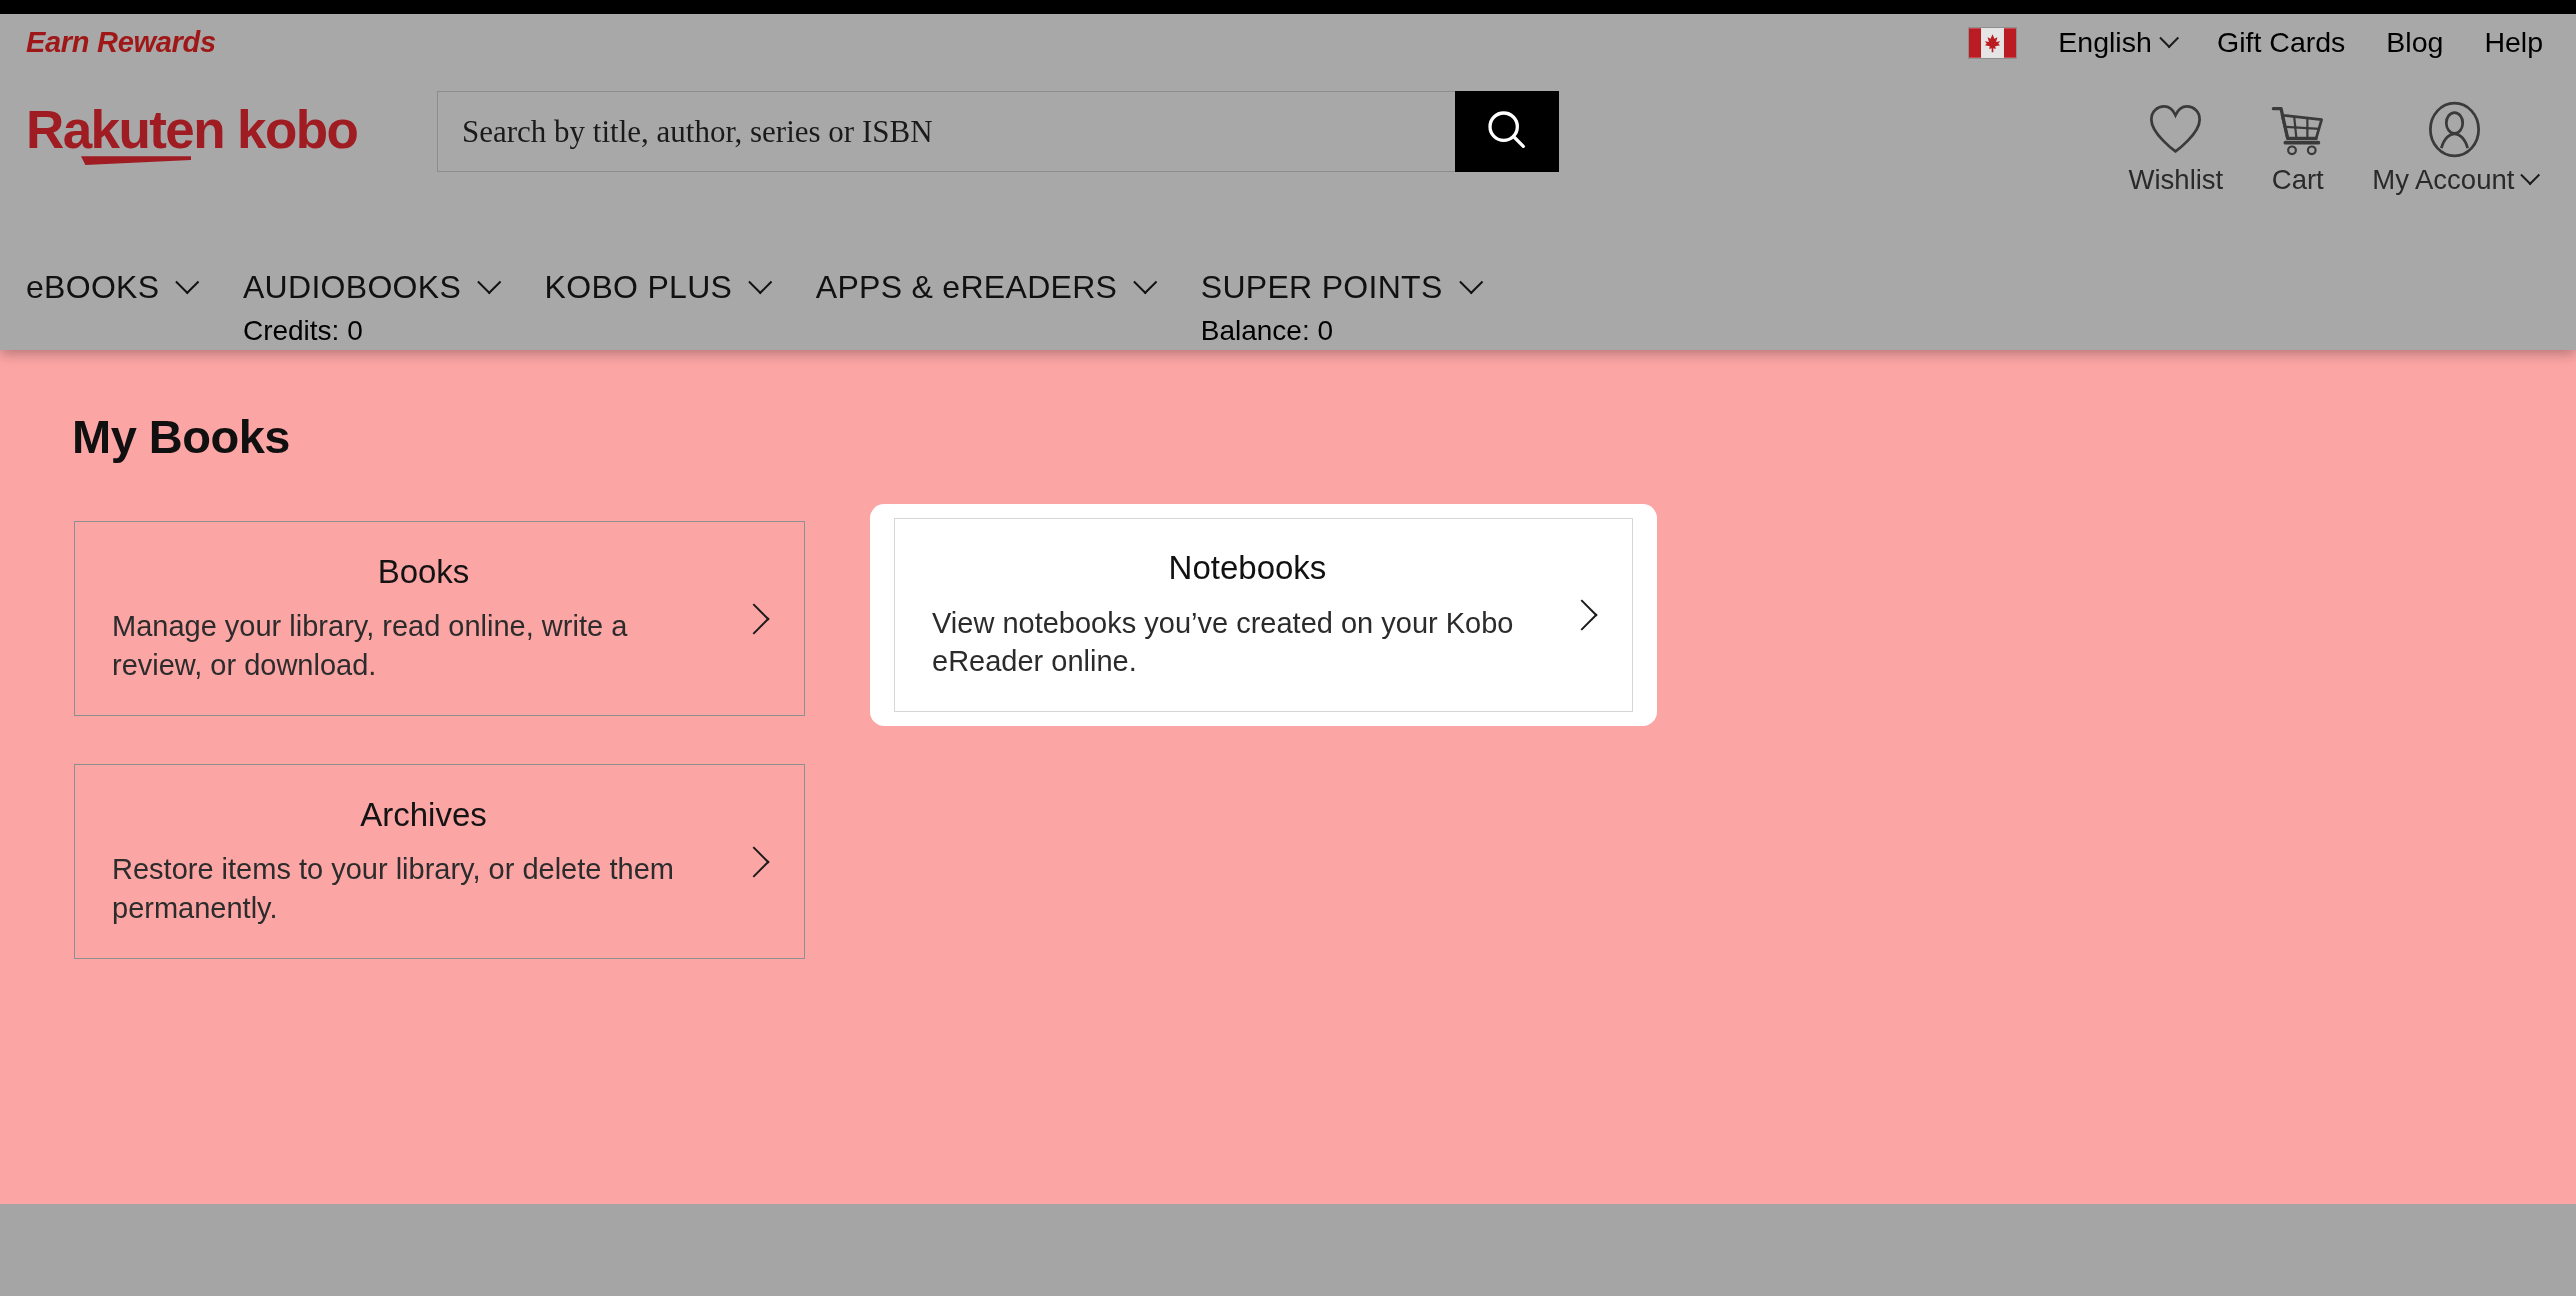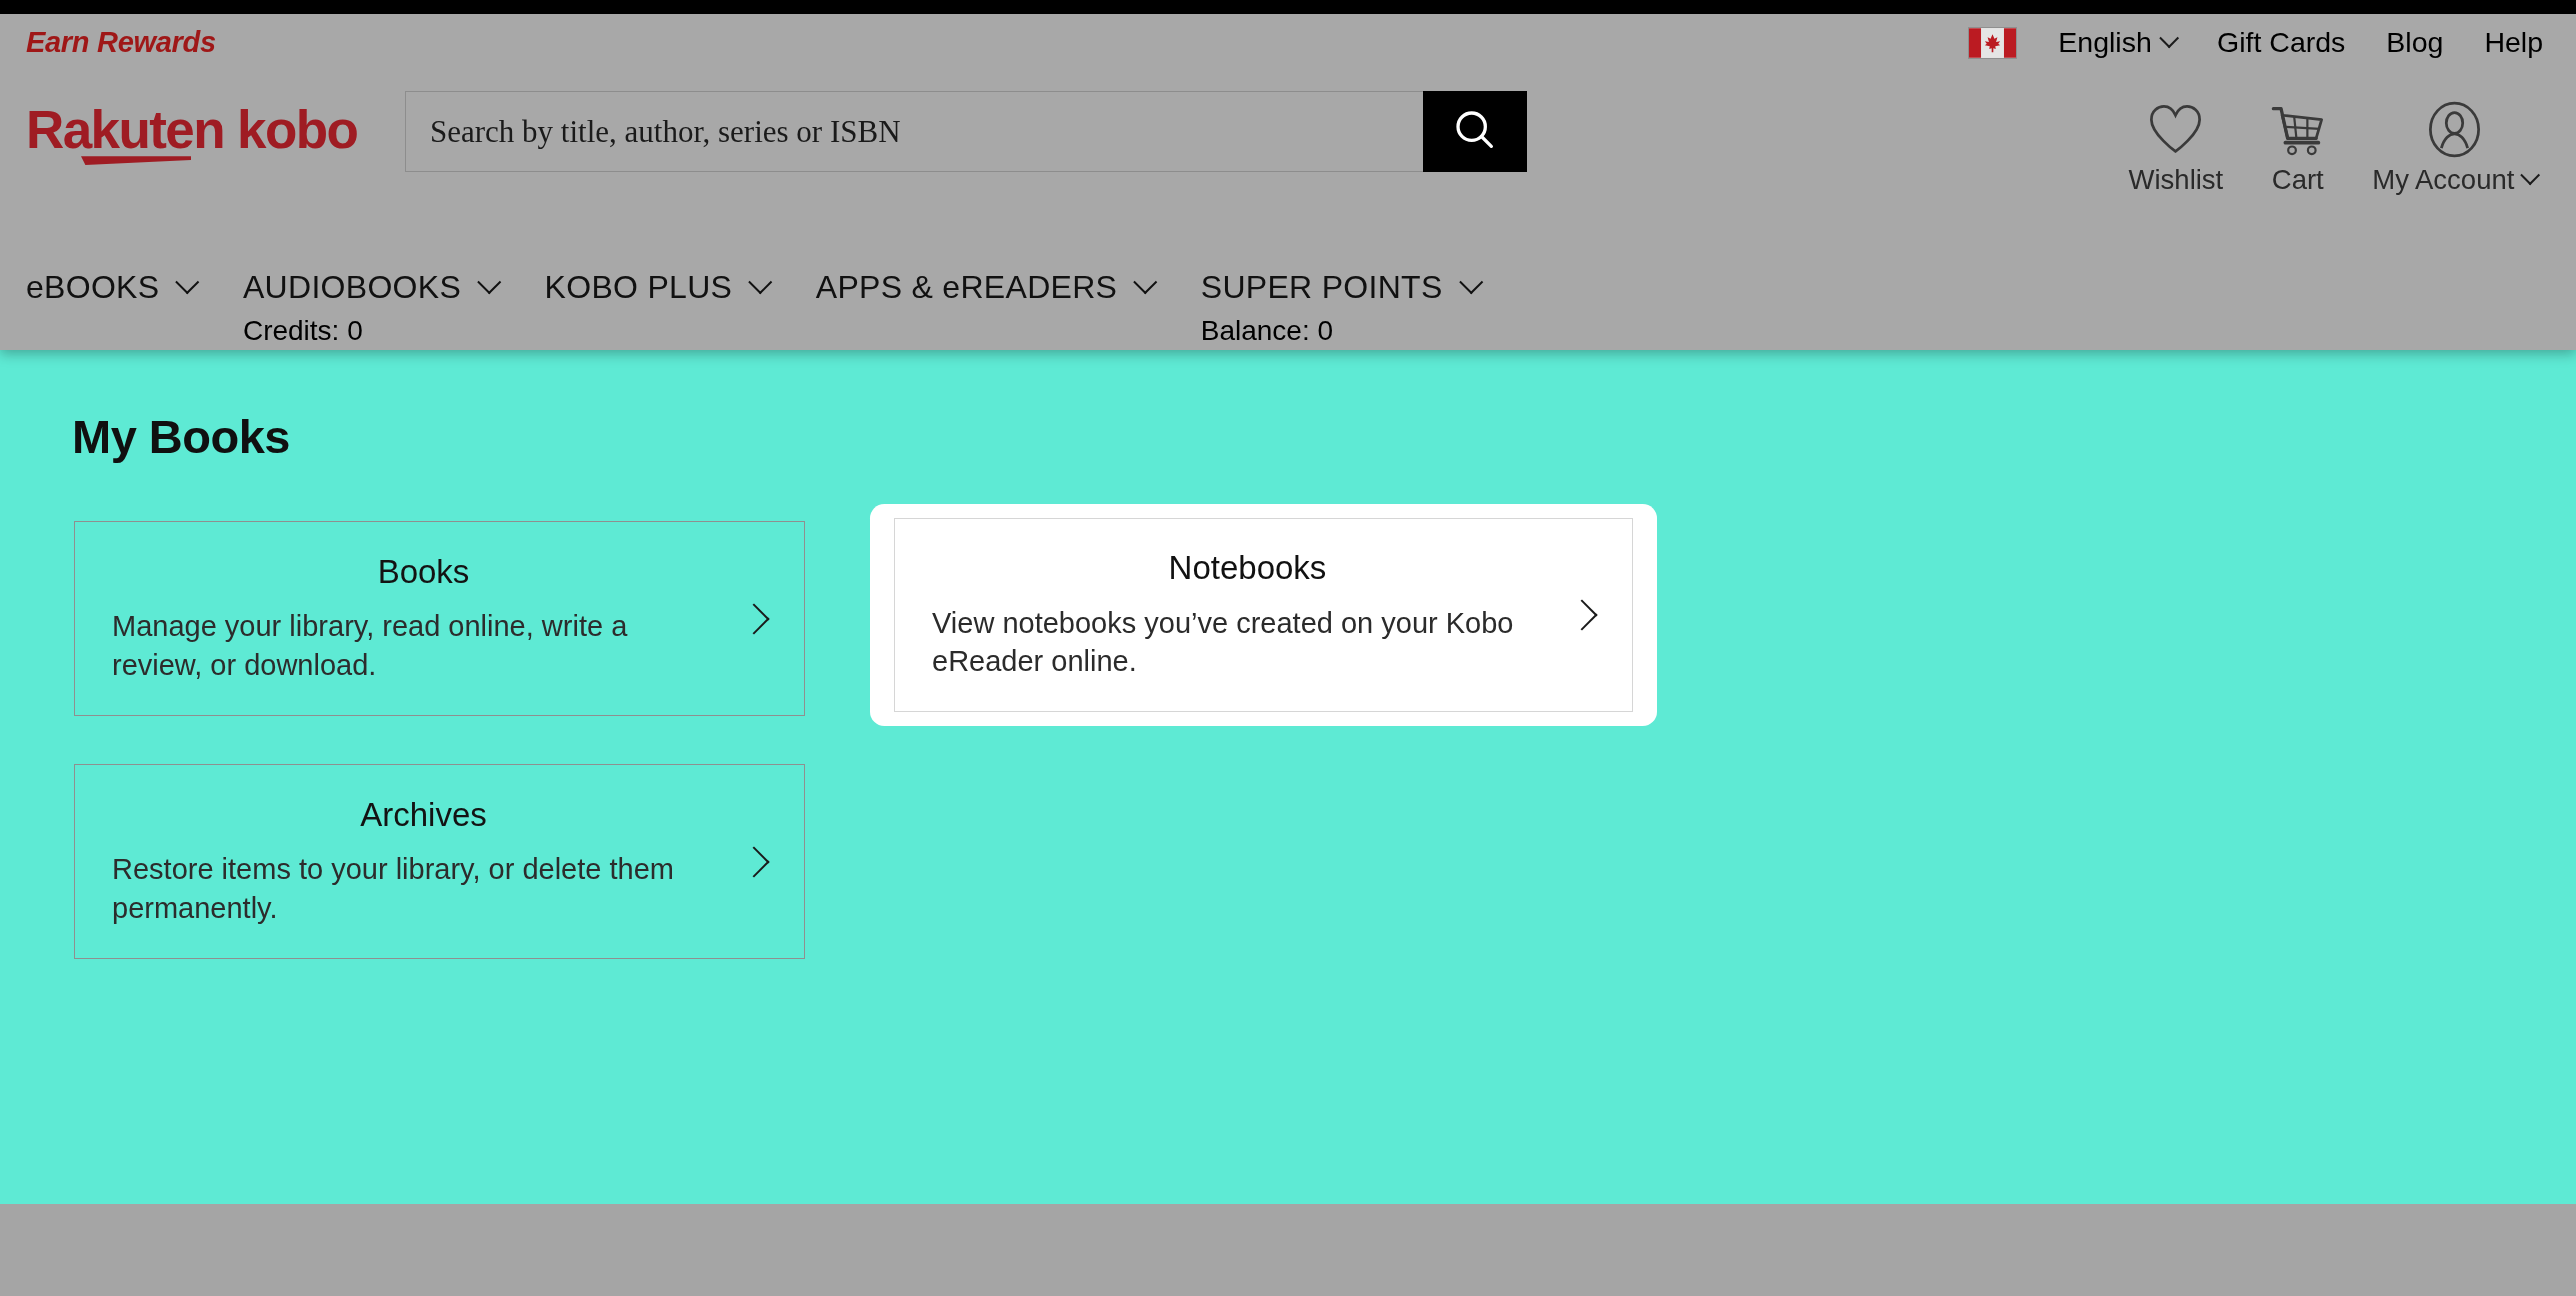--- a/index.html
+++ b/index.html
@@ -105,20 +105,21 @@
     background: #9f1c23;
     clip-path: polygon(0 0, 100% 0, 100% 42%, 4% 100%);
   }
 
   .search-shell {
     margin-top: 20px;
     display: flex;
     align-items: stretch;
     height: 81px;
     flex: none;
+    margin-left: 32px;
   }
   .search-input {
     width: 1018px;
     background: transparent;
     border: 1.6px solid #8d8d8d;
     border-right: none;
     font-family: "Liberation Serif", serif;
     font-size: 31px;
     color: #1a1a1a;
     padding: 0 0 0 24px;
@@ -196,21 +197,21 @@
   }
   .nav-sub {
     font-size: 28px;
     color: #000000;
     margin-top: 9px;
     white-space: nowrap;
   }
 
   
   .page-body {
-    background: #5eead4;
+    background: #fca5a5;
     padding: 0 0 0 0;
     position: relative;
     height: 854px;
   }
   .page-title {
     font-size: 47px;
     font-weight: bold;
     color: #101010;
     padding: 59px 0 0 72px;
     letter-spacing: -0.5px;

